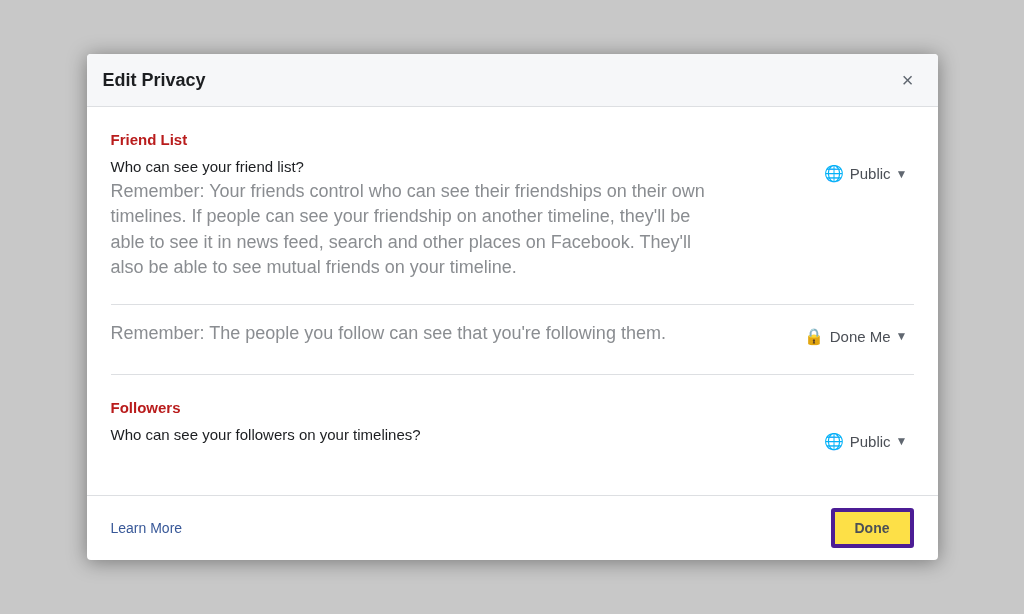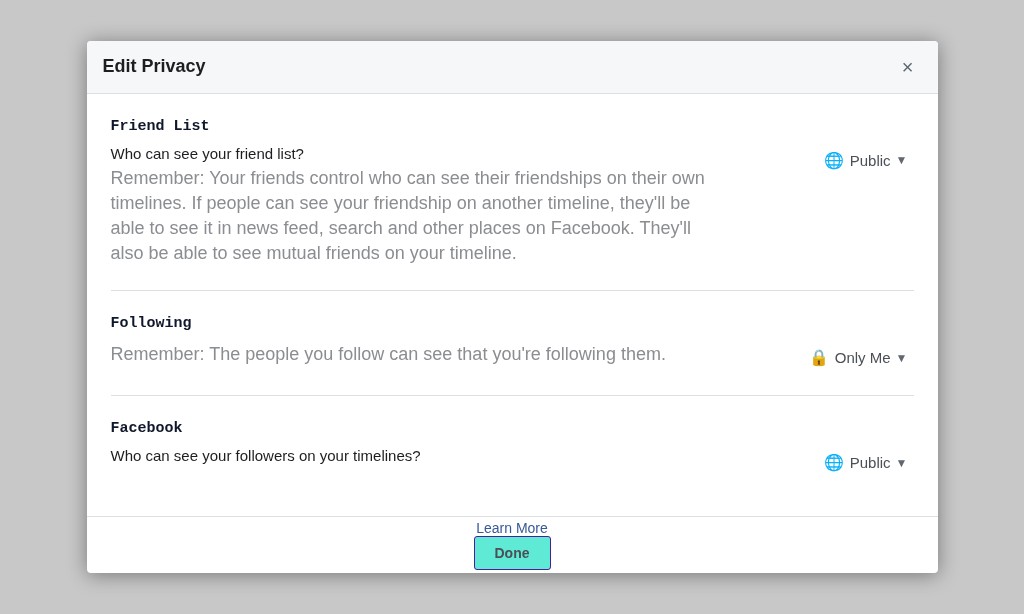--- a/index.html
+++ b/index.html
@@ -56,24 +56,23 @@
       padding: 16px 24px;
     }
 
     .section {
       margin-bottom: 8px;
     }
 
     .section-title {
       font-size: 15px;
       font-weight: 700;
-      color: #0f172a;
+      color: #b91c1c;
       margin-bottom: 10px;
       padding-top: 8px;
-      font-family: Liberation Mono, monospace;
     }
 
     .privacy-row {
       display: flex;
       align-items: flex-start;
       justify-content: space-between;
       padding-bottom: 16px;
       margin-top: 6px;
     }
 
@@ -127,37 +126,36 @@
     }
 
     .divider {
       border: none;
       border-top: 1px solid #dddfe2;
       margin: 8px 0 16px 0;
     }
 
     .modal-footer {
       border-top: 1px solid #dddfe2;
-      padding: 3px 24px;
+      padding: 12px 24px;
       display: flex;
       align-items: center;
       justify-content: space-between;
-      flex-direction: column;
     }
 
     .learn-more-link {
       color: #385898;
       font-size: 14px;
       text-decoration: none;
       cursor: pointer;
     }
 
     .done-btn {
-      background: #5eead4;
-      border: 1px solid #4c1d95;
+      background: #fde047;
+      border: 4px solid #4c1d95;
       color: #4b4f56;
       font-size: 14px;
       font-weight: 600;
       padding: 8px 20px;
       border-radius: 3px;
       cursor: pointer;
     }
   </style>
 </head>
 <body>
@@ -183,39 +181,38 @@
             <span>Public</span>
             <span class="chevron">▼</span>
           </button>
         </div>
       </div>
     </div>
 
     <hr class="divider">
 
     <div class="section">
-      <div class="section-title">Following</div>
       <div class="privacy-row">
         <div class="privacy-row-content">
           <div class="privacy-note">Remember: The people you follow can see that you're following them.</div>
         </div>
         <div class="privacy-control">
           <button class="privacy-btn">
             <span class="privacy-icon">🔒</span>
-            <span>Only Me</span>
+            <span>Done Me</span>
             <span class="chevron">▼</span>
           </button>
         </div>
       </div>
     </div>
 
     <hr class="divider">
 
     <div class="section">
-      <div class="section-title">Facebook</div>
+      <div class="section-title">Followers</div>
       <div class="privacy-row">
         <div class="privacy-row-content">
           <div class="privacy-question">Who can see your followers on your timelines?</div>
         </div>
         <div class="privacy-control">
           <button class="privacy-btn">
             <span class="privacy-icon">🌐</span>
             <span>Public</span>
             <span class="chevron">▼</span>
           </button>

